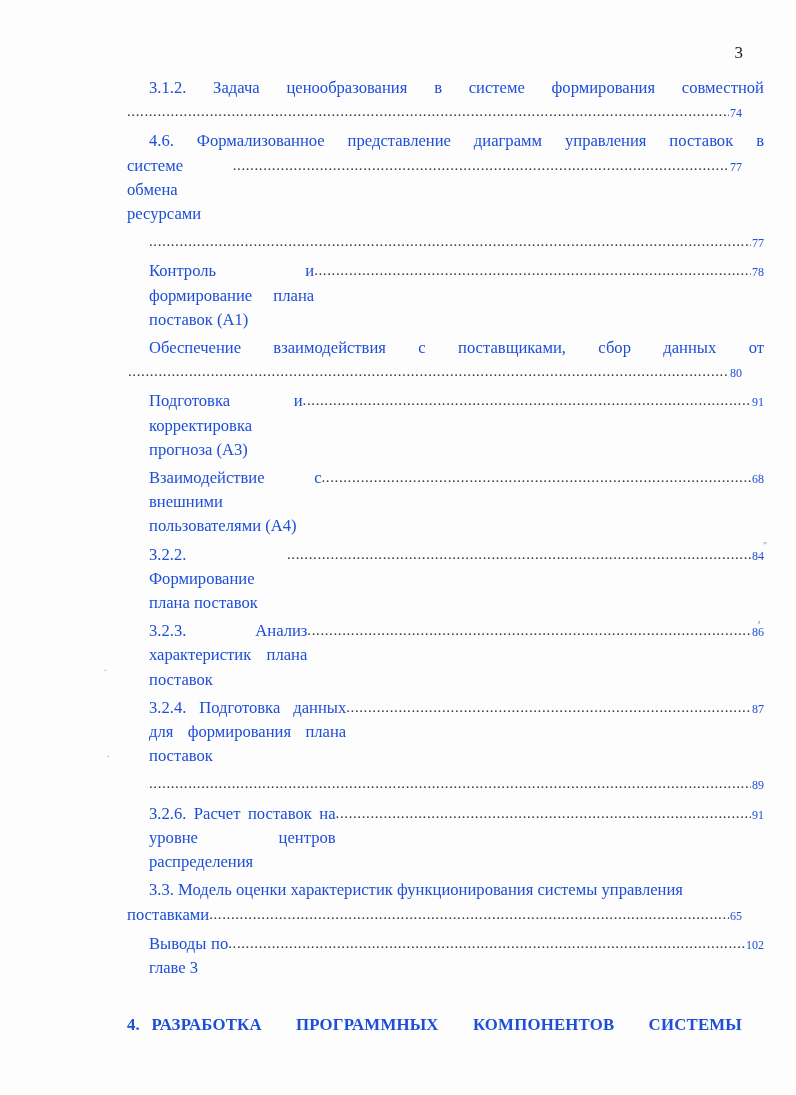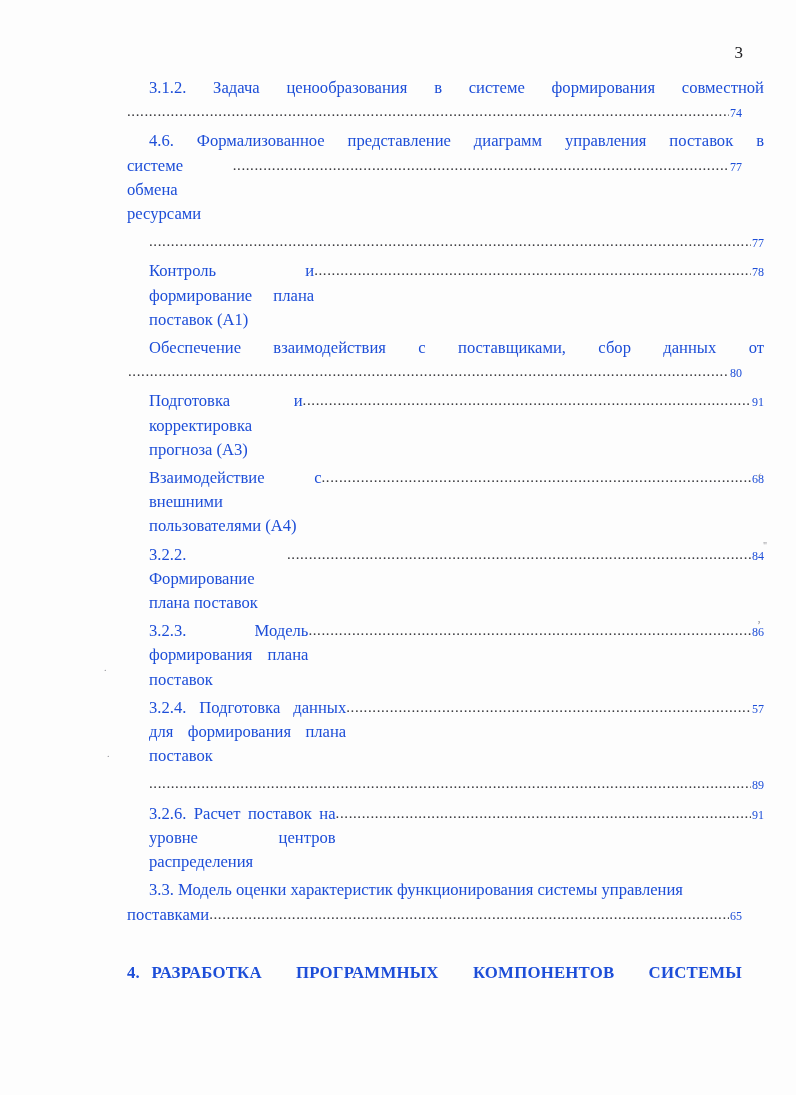--- a/index.html
+++ b/index.html
@@ -195,31 +195,31 @@
     <div class="entry">
       <div class="ln indent">
           <span class="txt">3.2.2. Формирование плана поставок </span>
           <span class="lead nogap"></span>
           <span class="pg">84</span>
         </div>
     </div>
 
     <div class="entry">
       <div class="ln indent">
-          <span class="txt">3.2.3. Модель формирования плана поставок </span>
+          <span class="txt">3.2.3. Анализ характеристик плана поставок </span>
           <span class="lead nogap"></span>
           <span class="pg">86</span>
         </div>
     </div>
 
     <div class="entry">
       <div class="ln indent">
           <span class="txt">3.2.4. Подготовка данных для формирования плана поставок </span>
           <span class="lead nogap"></span>
-          <span class="pg">57</span>
+          <span class="pg">87</span>
         </div>
     </div>
 
     <div class="entry">
       <div class="ln indent">
           <span class="lead nogap"></span>
           <span class="pg">89</span>
         </div>
     </div>
 
@@ -235,20 +235,27 @@
       <div class="ln indent">
           <span class="txt">3.3. Модель оценки характеристик функционирования системы управления</span>
         </div>
       <div class="ln">
           <span class="txt">поставками</span>
           <span class="lead nogap"></span>
           <span class="pg">65</span>
         </div>
     </div>
 
+    <div class="entry">
+      <div class="ln indent">
+          <span class="txt">Выводы по главе 3 </span>
+          <span class="lead nogap"></span>
+          <span class="pg">102</span>
+        </div>
+    </div>
 
     <div class="spacer-lg"></div>
 
     <div class="entry bold caps">
       <div class="ln spread">
           <span class="txt">4. РАЗРАБОТКА   ПРОГРАММНЫХ   КОМПОНЕНТОВ   СИСТЕМЫ</span>
         </div>
 
     </div>
 

